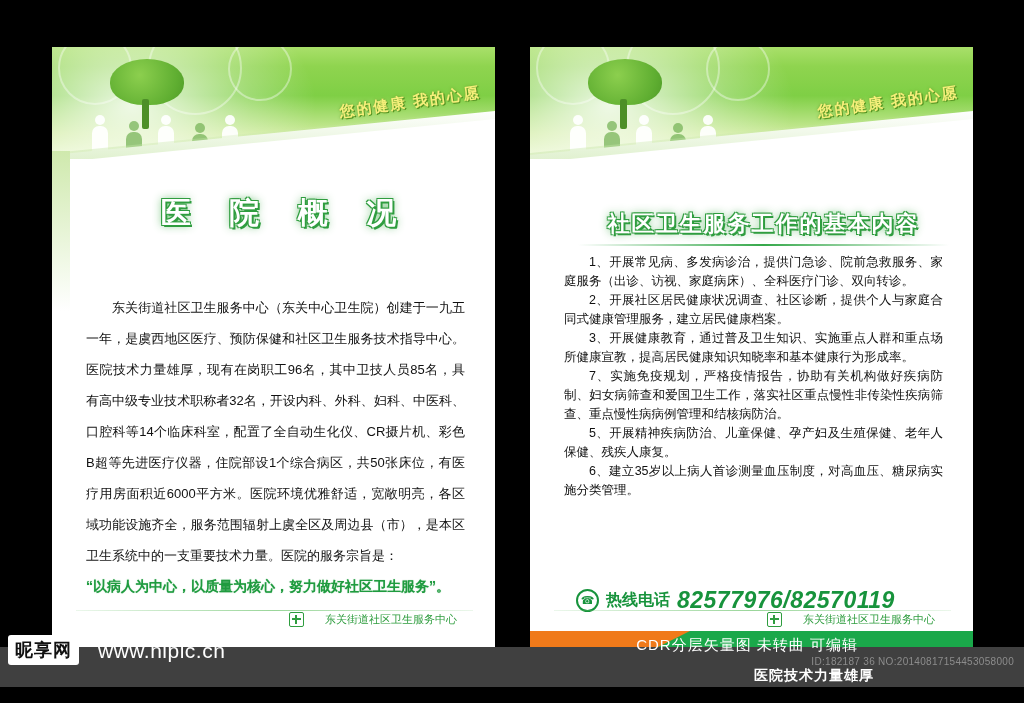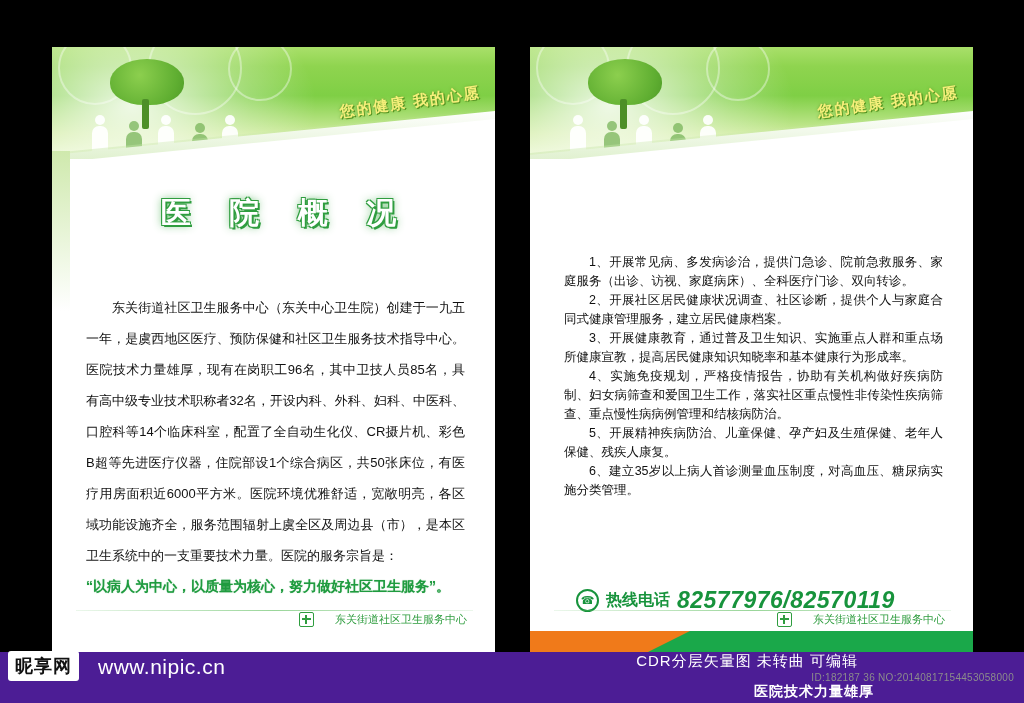--- a/index.html
+++ b/index.html
@@ -139,37 +139,37 @@
     width:19px;height:19px;border-radius:50%;border:2px solid #17933c;
     display:inline-flex;align-items:center;justify-content:center;
     font-size:11px;line-height:1;
   }
 
   .footer-line{
     position:absolute;left:24px;right:22px;bottom:44px;height:1px;
     background:linear-gradient(90deg,rgba(120,200,120,.15),rgba(120,200,120,.75),rgba(120,200,120,.15));
   }
   .org{
-    position:absolute;right:28px;bottom:28px;
+    position:absolute;right:38px;bottom:28px;
     font-size:11px;color:#2f9d3f;display:flex;align-items:center;gap:21px;
   }
   .org .logo{
     width:13px;height:13px;border:1px solid #2f9d3f;border-radius:2px;
     display:inline-block;position:relative;
   }
   .org .logo::before{
     content:"";position:absolute;left:2px;top:5px;width:9px;height:2px;background:#2f9d3f;
   }
   .org .logo::after{
     content:"";position:absolute;left:5px;top:2px;width:2px;height:9px;background:#2f9d3f;
   }
 
   
   .watermark{
-    position:absolute;left:0;bottom:0;width:100%;height:51px;background:#4c1d95;
+    position:absolute;left:0;bottom:16px;width:100%;height:40px;background:#404040;
   }
   .wm-logo{
     position:absolute;left:8px;bottom:22px;
     background:#ffffff;color:#111;font-weight:bold;font-size:18px;
     padding:3px 7px;border-radius:3px;letter-spacing:1px;
   }
   .wm-url{
     position:absolute;left:98px;bottom:24px;
     color:#ffffff;font-size:21px;font-weight:normal;letter-spacing:.5px;text-align:right;
   }
@@ -279,26 +279,27 @@
             <div class="head"></div>
             <div class="body"></div>
           </div>
       </div>
       <div class="hdr-slogan">您的健康 我的心愿</div>
     </div>
 
     <div class="sheet"></div>
     <div class="sheet-edge"></div>
 
+    <div class="title" id="title-right">社区卫生服务工作的基本内容</div>
 
     <div class="body-text" id="body-right">
       <p>1、开展常见病、多发病诊治，提供门急诊、院前急救服务、家庭服务（出诊、访视、家庭病床）、全科医疗门诊、双向转诊。</p>
       <p>2、开展社区居民健康状况调查、社区诊断，提供个人与家庭合同式健康管理服务，建立居民健康档案。</p>
       <p>3、开展健康教育，通过普及卫生知识、实施重点人群和重点场所健康宣教，提高居民健康知识知晓率和基本健康行为形成率。</p>
-      <p>4、实施免疫规划，严格疫情报告，协助有关机构做好疾病防制、妇女病筛查和爱国卫生工作，落实社区重点慢性非传染性疾病筛查、重点慢性病病例管理和结核病防治。</p>
+      <p>7、实施免疫规划，严格疫情报告，协助有关机构做好疾病防制、妇女病筛查和爱国卫生工作，落实社区重点慢性非传染性疾病筛查、重点慢性病病例管理和结核病防治。</p>
       <p>5、开展精神疾病防治、儿童保健、孕产妇及生殖保健、老年人保健、残疾人康复。</p>
       <p>6、建立35岁以上病人首诊测量血压制度，对高血压、糖尿病实施分类管理。</p>
     </div>
 
     <div class="hotline">
       <span class="phone-icon">☎</span>
       <span>热线电话</span>
       <span class="num">82577976/82570119</span>
     </div>
 

